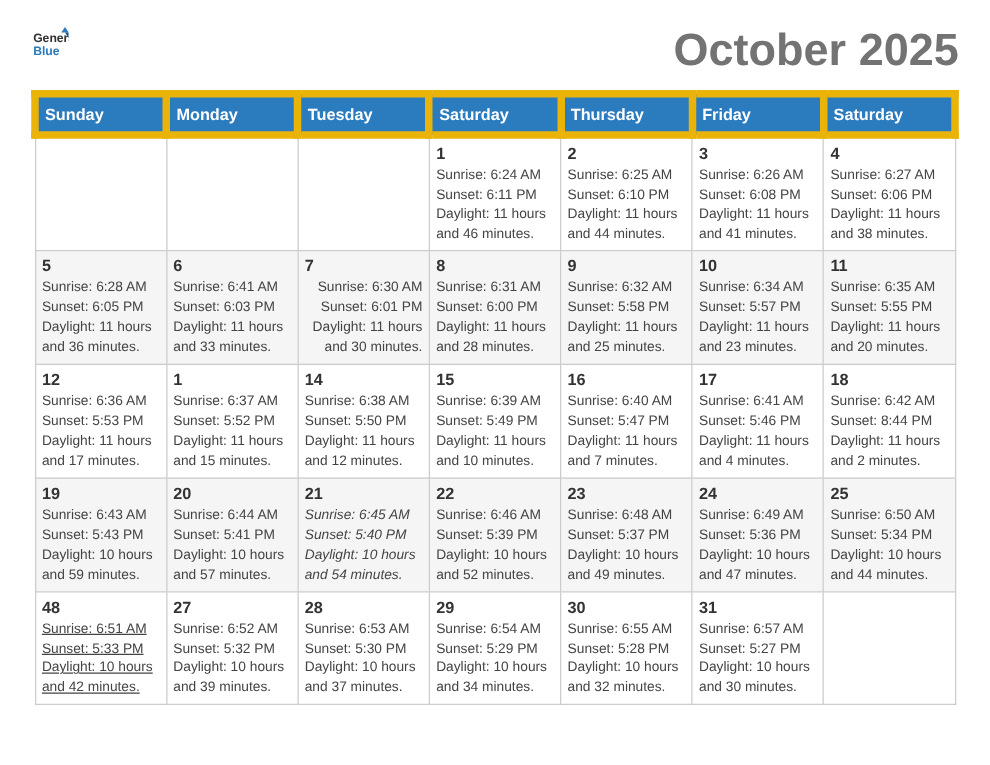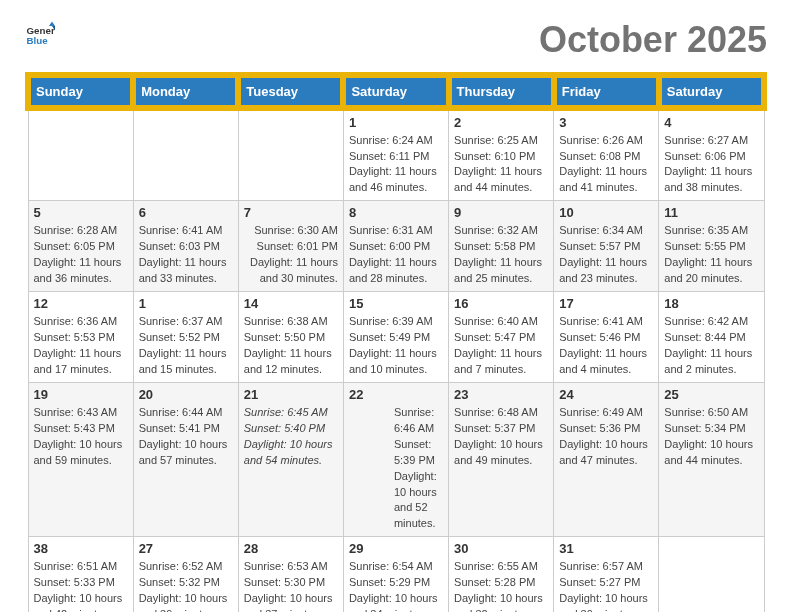--- a/index.html
+++ b/index.html
@@ -262,21 +262,21 @@
         </td>
         <td>
           <span class="day-number">21</span>
           <div class="day-info" style="white-space: pre-line; font-style: italic;">Sunrise: 6:45 AM
 Sunset: 5:40 PM
 Daylight: 10 hours
 and 54 minutes.</div>
         </td>
         <td>
           <span class="day-number">22</span>
-          <div class="day-info" style="white-space: pre-line; margin-left: 45px;">Sunrise: 6:46 AM
+          <div class="day-info" style="white-space: pre-line;">Sunrise: 6:46 AM
 Sunset: 5:39 PM
 Daylight: 10 hours
 and 52 minutes.</div>
         </td>
         <td>
           <span class="day-number">23</span>
           <div class="day-info" style="white-space: pre-line;">Sunrise: 6:48 AM
 Sunset: 5:37 PM
 Daylight: 10 hours
 and 49 minutes.</div>
@@ -291,22 +291,22 @@
         <td>
           <span class="day-number">25</span>
           <div class="day-info" style="white-space: pre-line;">Sunrise: 6:50 AM
 Sunset: 5:34 PM
 Daylight: 10 hours
 and 44 minutes.</div>
         </td>
       </tr>
       <tr>
         <td>
-          <span class="day-number">38</span>
-          <div class="day-info" style="white-space: pre-line;">Sunrise: 6:51 AM
+          <span class="day-number">48</span>
+          <div class="day-info" style="white-space: pre-line; text-decoration: underline;">Sunrise: 6:51 AM
 Sunset: 5:33 PM
 Daylight: 10 hours
 and 42 minutes.</div>
         </td>
         <td>
           <span class="day-number">27</span>
           <div class="day-info" style="white-space: pre-line;">Sunrise: 6:52 AM
 Sunset: 5:32 PM
 Daylight: 10 hours
 and 39 minutes.</div>

